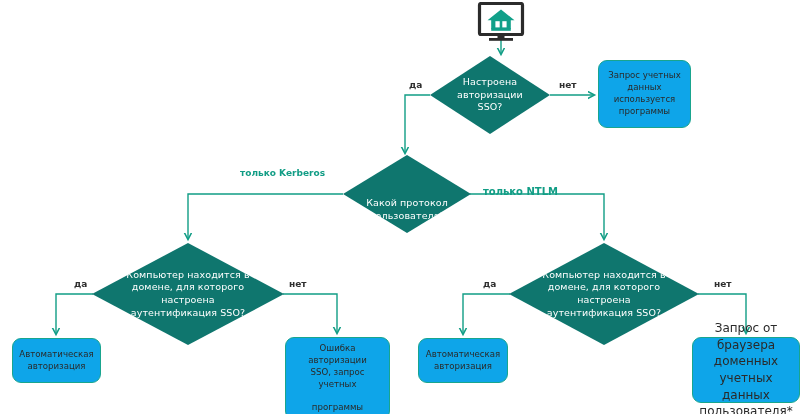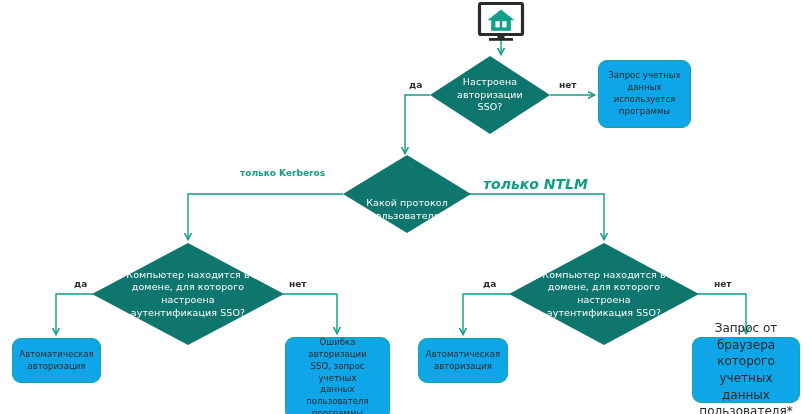--- a/index.html
+++ b/index.html
@@ -174,48 +174,48 @@
     <span class="btext">
       <span>Автоматическая</span><br>
       <span>авторизация</span>
     </span>
   </div>
 
   <div class="box" style="left:285px; top:337px; width:105px; height:83px; font-size:8.6px;">
     <span class="btext">
       <span>Ошибка авторизации</span><br>
       <span>SSO, запрос учетных</span><br>
-      <span>данных пользователя</span><br>
+      <br>
       <span>программы</span>
     </span>
   </div>
 
   <div class="box" style="left:418px; top:338px; width:90px; height:45px; font-size:8.6px;">
     <span class="btext">
       <span>Автоматическая</span><br>
       <span>авторизация</span>
     </span>
   </div>
 
   <div class="box" style="left:692px; top:337px; width:108px; height:66px; font-size:12px;">
     <span class="btext">
       <span>Запрос от браузера</span><br>
-      <span>которого учетных</span><br>
+      <span>доменных учетных</span><br>
       <span>данных</span><br>
       <span>пользователя*</span>
     </span>
   </div>
 
   <div class="elabel" style="left:409px; top:80px; font-size:9px;">да</div>
 
   <div class="elabel" style="left:559px; top:80px; font-size:9px;">нет</div>
 
   <div class="elabel teal" style="left:240px; top:168px; font-size:9px;">только Kerberos</div>
 
-  <div class="elabel teal" style="left:483px; top:176px; font-size:14px;font-style:italic;">только NTLM</div>
+  <div class="elabel teal" style="left:483px; top:186px; font-size:10px;">только NTLM</div>
 
   <div class="elabel" style="left:74px; top:279px; font-size:9px;">да</div>
 
   <div class="elabel" style="left:289px; top:279px; font-size:9px;">нет</div>
 
   <div class="elabel" style="left:483px; top:279px; font-size:9px;">да</div>
 
   <div class="elabel" style="left:714px; top:279px; font-size:9px;">нет</div>
 
 </div>

